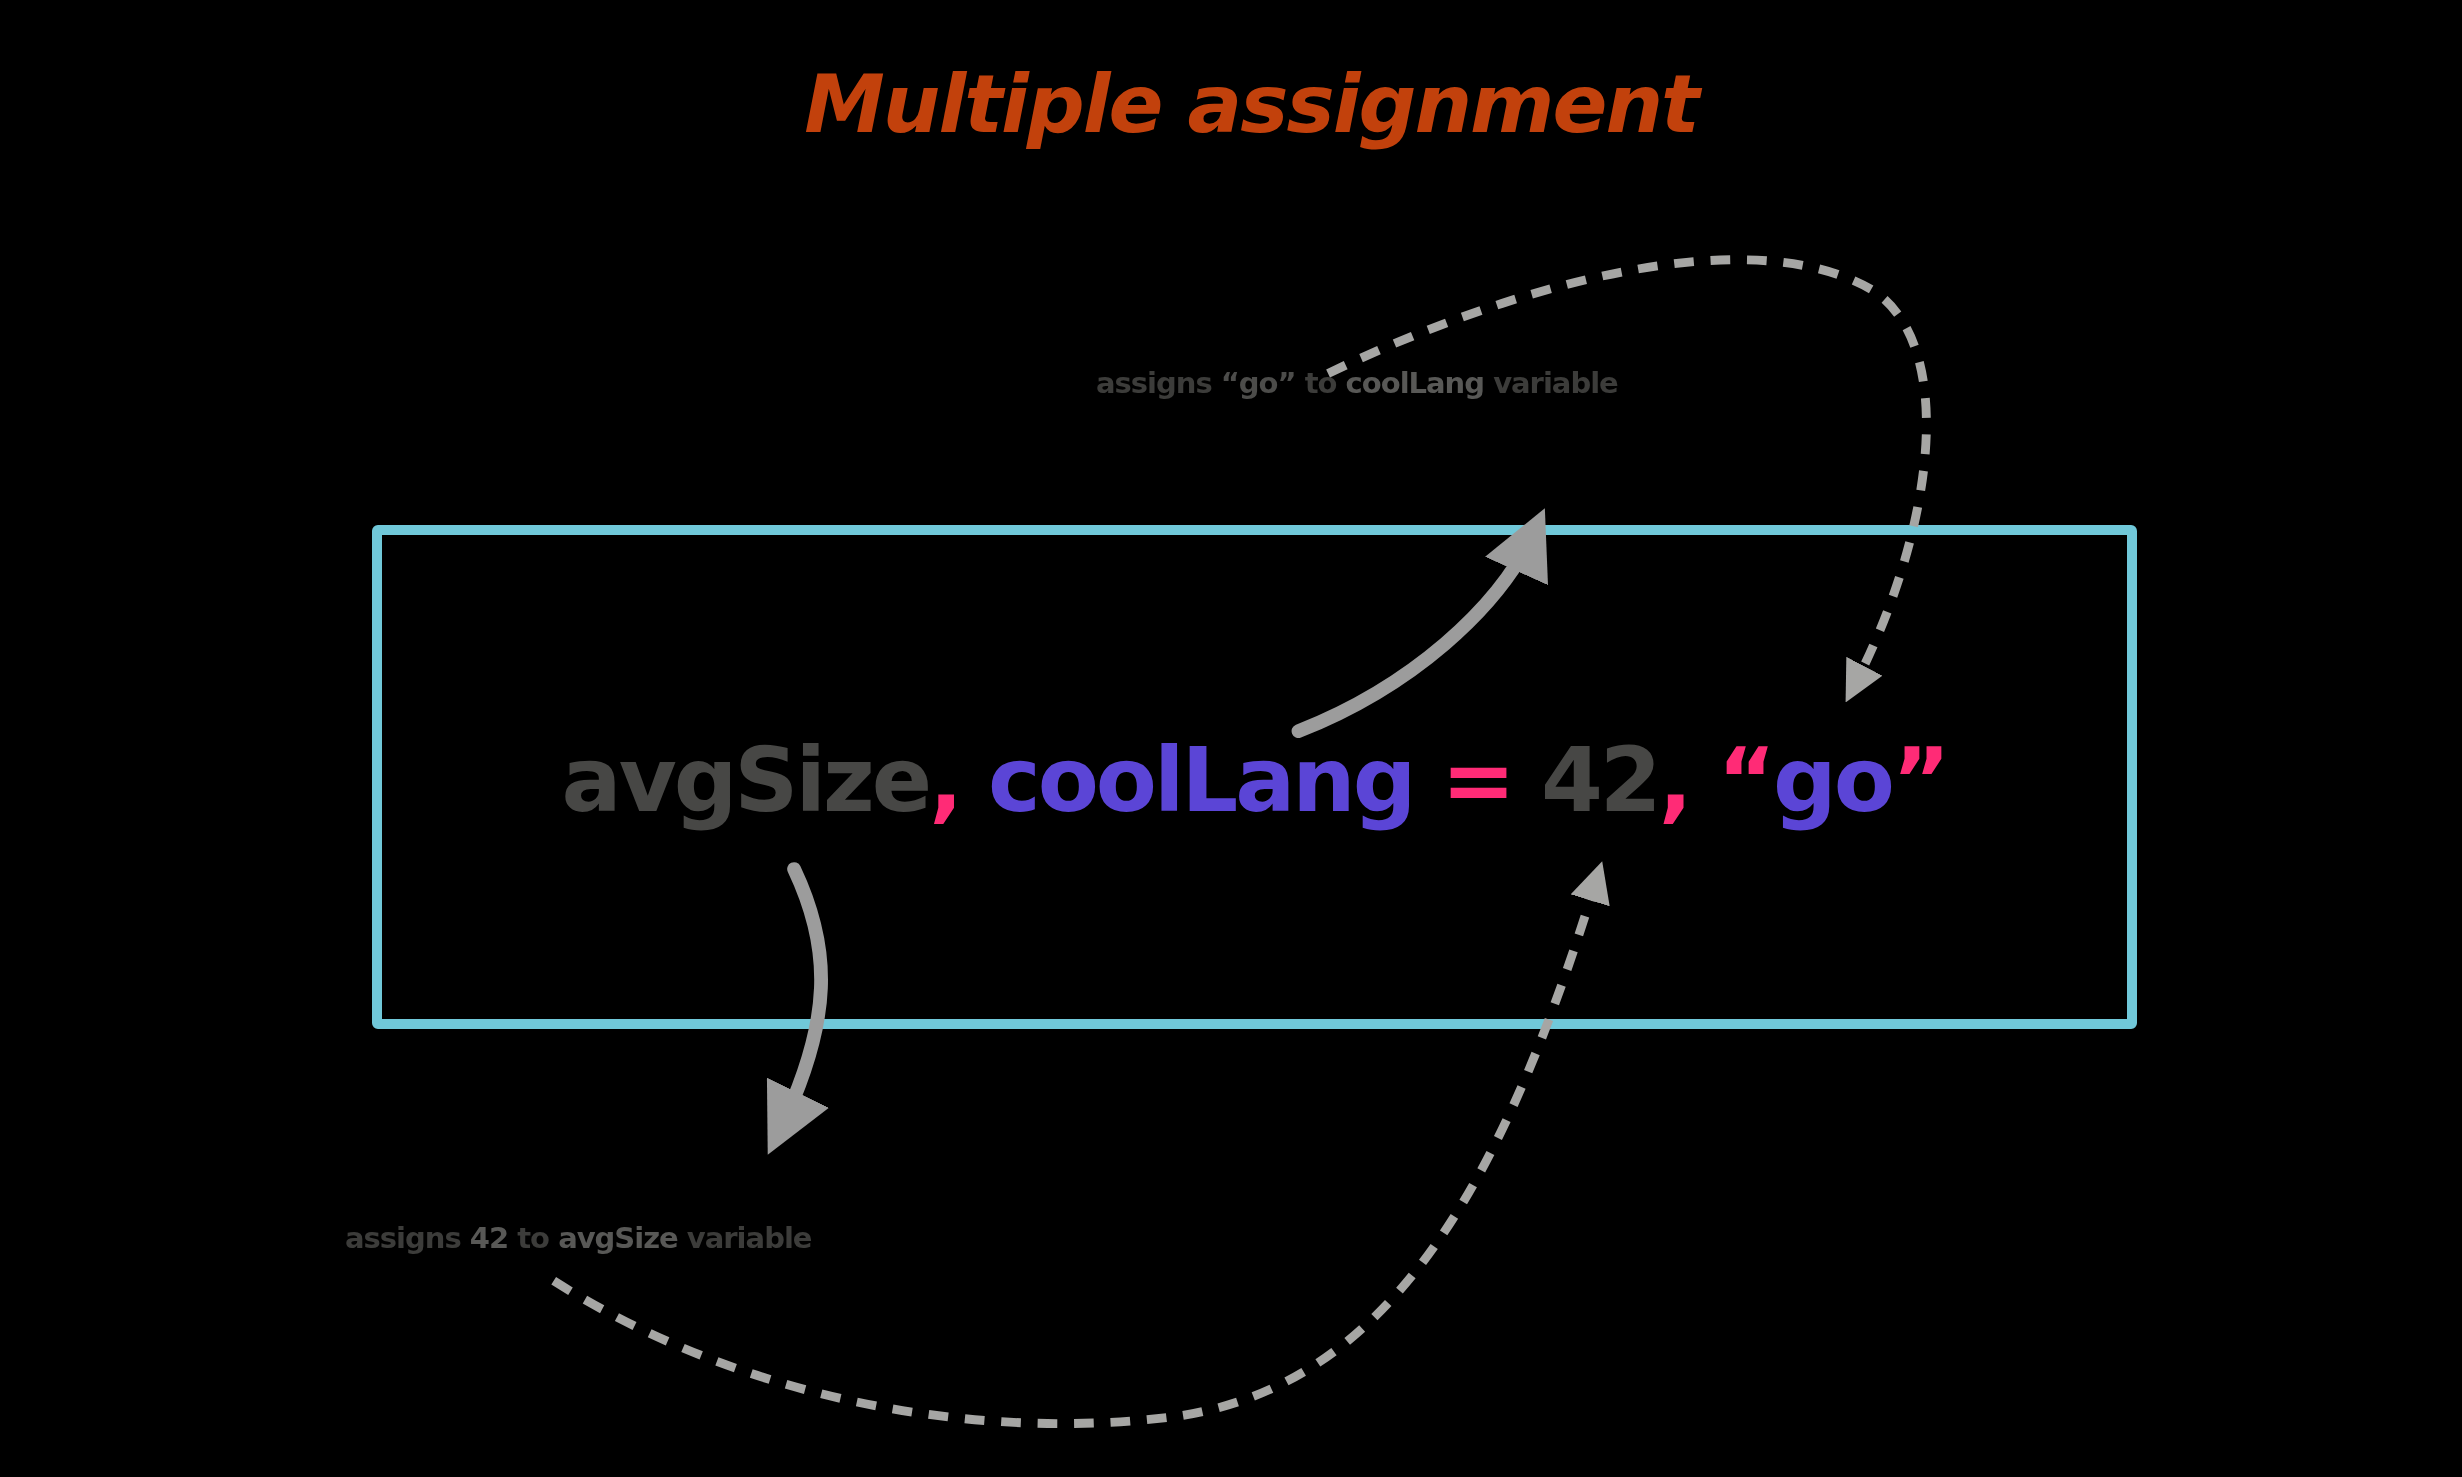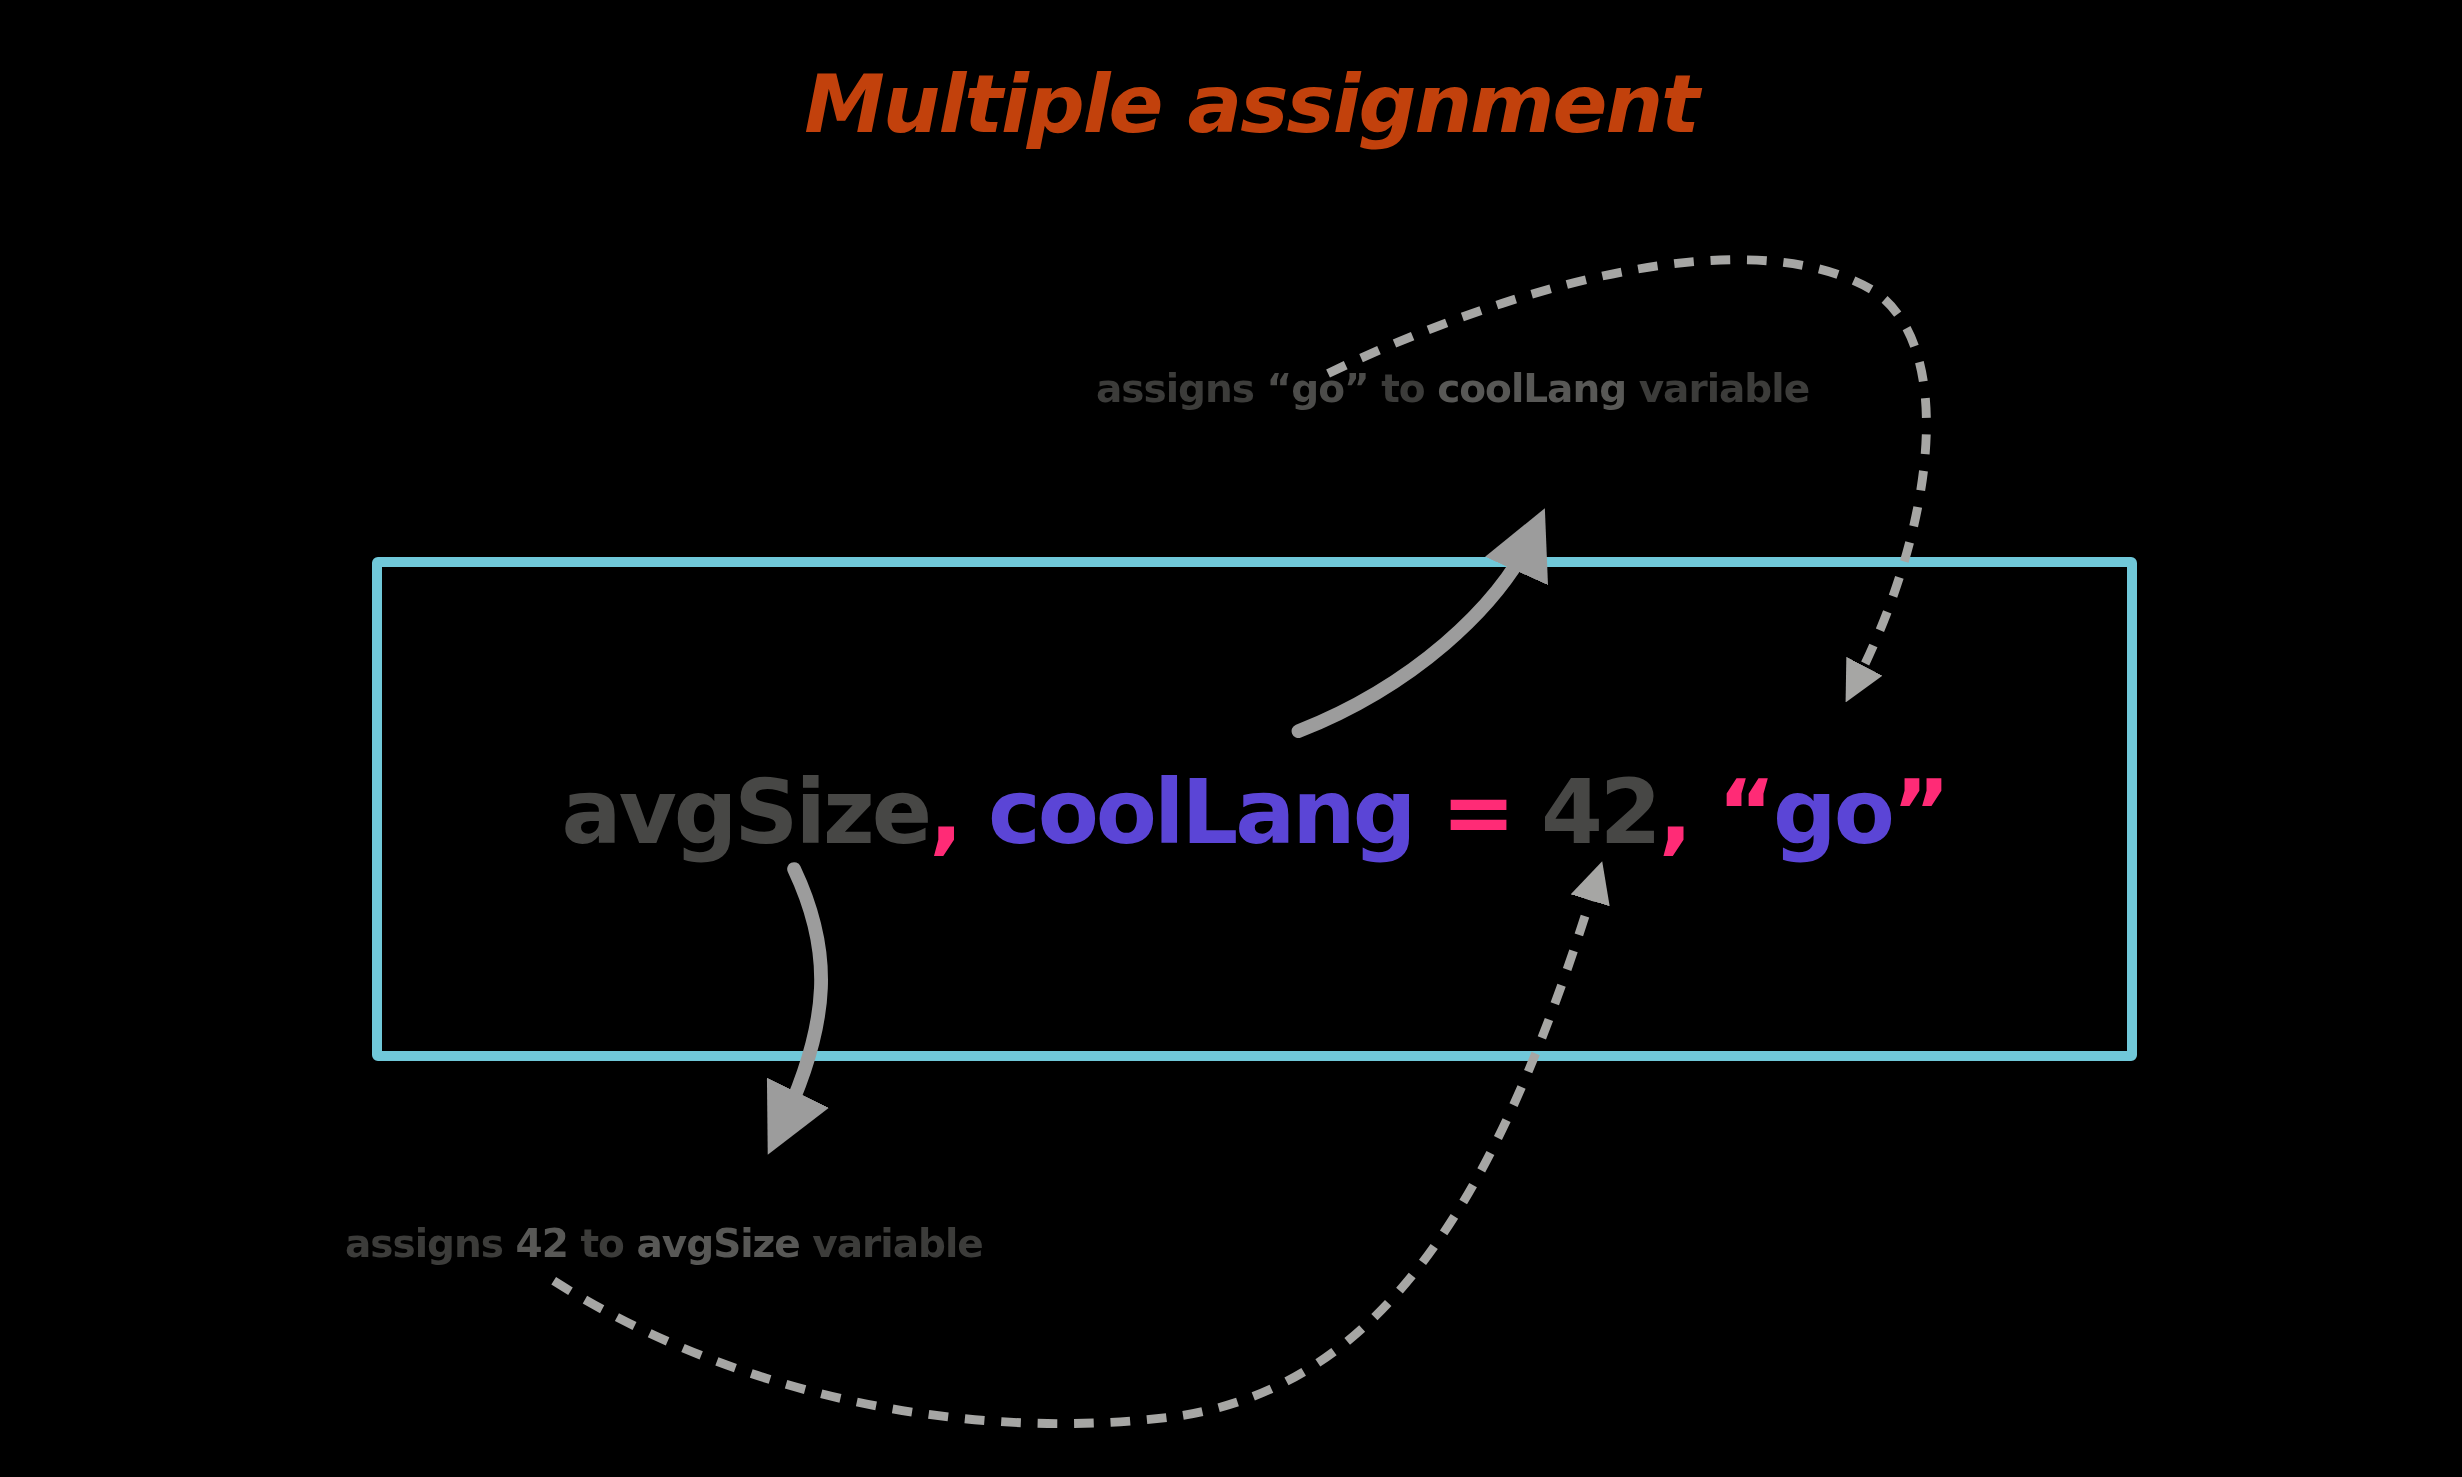--- a/index.html
+++ b/index.html
@@ -22,21 +22,21 @@
     transform: translateX(-50%);
     margin: 0;
     font-size: 81px;
     font-weight: bold;
     font-style: italic;
     letter-spacing: -2px;
     white-space: nowrap;
   }
   .annotation {
     position: absolute;
-    font-size: 39px;
+    font-size: 29px;
     font-weight: 600;
     letter-spacing: -1px;
     white-space: pre;
   }
   .annotation-top {
     left: 1096px;
     top: 366px;
   }
   .annotation-bottom {
     left: 345px;
@@ -73,21 +73,21 @@
 </style>
 </head>
 <body>
 
 <div class="canvas">
 
   <h1 class="title" style="color: #c2410c;">Multiple assignment</h1>
 
   <div class="annotation annotation-top"><span style="color: rgb(60, 60, 58);">assigns </span><span style="color: rgb(76, 76, 74);">“go”</span><span style="color: rgb(60, 60, 58);"> to </span><span style="color: rgb(88, 88, 86);">coolLang</span><span style="color: rgb(60, 60, 58);"> variable</span></div>
 
-  <div class="code-box" style="border-color: rgb(112, 200, 217); margin-top: 32px;">
+  <div class="code-box" style="border-color: rgb(112, 200, 217);">
     <div class="code-line"><span style="color: rgb(71, 71, 69);">avgSize</span><span style="color: rgb(255, 43, 118);">,</span><span style="color: rgb(91, 69, 214);"> coolLang</span><span style="color: rgb(255, 43, 118);"> = </span><span style="color: rgb(71, 71, 69);">42</span><span style="color: rgb(255, 43, 118);">,</span><span style="color: rgb(255, 43, 118);"> “</span><span style="color: rgb(91, 69, 214);">go</span><span style="color: rgb(255, 43, 118);">”</span></div>
   </div>
 
   <div class="annotation annotation-bottom"><span style="color: rgb(60, 60, 58);">assigns </span><span style="color: rgb(88, 88, 86);">42</span><span style="color: rgb(60, 60, 58);"> to </span><span style="color: rgb(88, 88, 86);">avgSize</span><span style="color: rgb(60, 60, 58);"> variable</span></div>
 
   <svg class="arrow-layer" viewBox="0 0 2500 1500" xmlns="http://www.w3.org/2000/svg">
     <defs>
       <marker id="head-solid" viewBox="0 0 10 10" refX="6.5" refY="5" markerWidth="5" markerHeight="5" orient="auto">
         <path d="M0,0 L10,5 L0,10 z" fill="#9c9c9c"></path>
       </marker>

